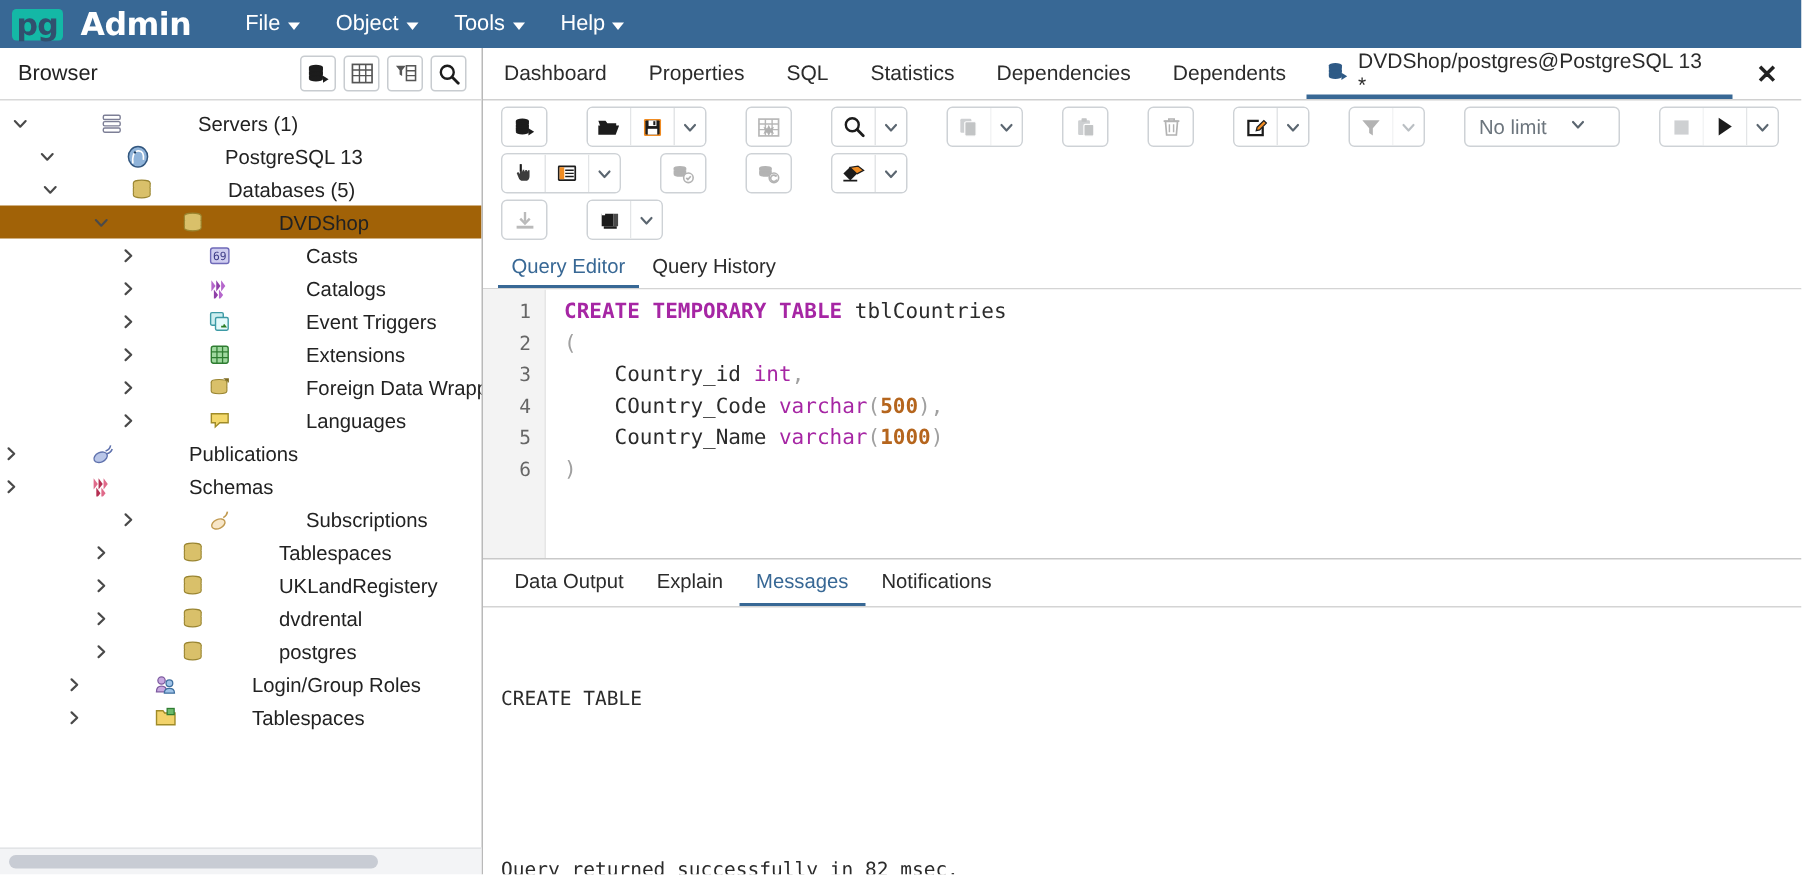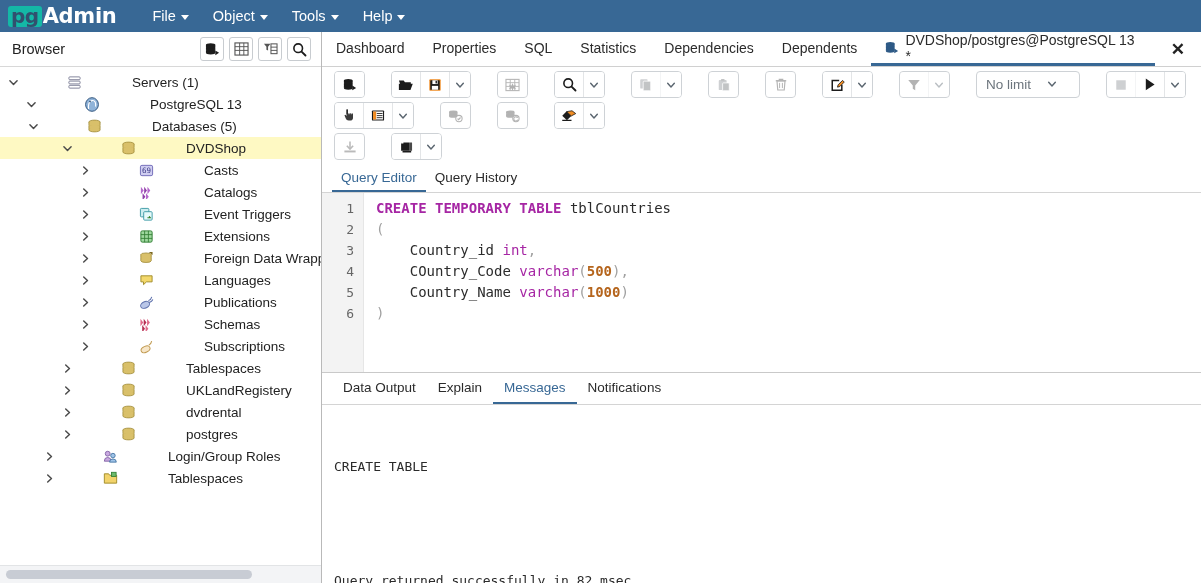--- a/index.html
+++ b/index.html
@@ -35,21 +35,21 @@
     padding: 0 3px;
     border-radius: 3px;
     letter-spacing: -0.5px;
     font-family: "DejaVu Sans", sans-serif;
   }
   .logo-admin {
     color: #ffffff;
     font-weight: bold;
     font-size: 21px;
     line-height: 22px;
-    margin-left: 1px;
+    margin-left: 12px;
     letter-spacing: -0.3px;
     font-family: "DejaVu Sans", sans-serif;
   }
   .menu-item {
     color: #ffffff;
     font-size: 14.5px;
     padding: 5px 10px;
     margin-right: 4px;
     cursor: default;
     display: flex; align-items: center; gap: 5px;
@@ -98,21 +98,21 @@
     font-size: 13.5px;
   }
   .tree-row {
     display: flex; align-items: center;
     height: 22px;
     white-space: nowrap;
     cursor: pointer;
     padding-right: 4px;
     gap: 45px;
   }
-  .tree-row.selected { background: #fef9c3; }
+  .tree-row.selected { background: #a16207; }
   .arrow {
     width: 14px; height: 22px; flex: none;
     display: flex; align-items: center; justify-content: center;
     color: #4a4a4a;
     font-size: 11px;
   }
   .arrow svg { display:block; }
   .tico { width: 18px; height: 16px; flex: none; margin-right: 4px;
           display: flex; align-items: center; justify-content: center; }
   .tlabel { color: #222; }
@@ -505,36 +505,36 @@
               <path d="M3 2 L7.2 6 L3 10" fill="none" stroke="#4a4a4a" stroke-width="1.6" stroke-linecap="round" stroke-linejoin="round"></path>
             </svg>
           </span>
           <span class="tico">
             <svg width="15" height="14" viewBox="0 0 16 15">
               <path d="M2 3 h12 v6.5 h-6 l-3.2 3 v-3 h-2.8 z" fill="#f3d86b" stroke="#a08b28" stroke-width="1"></path>
             </svg>
           </span>
           <span class="tlabel">Languages</span>
         </div>
-        <div class="tree-row" style="padding-left: 78px;">
+        <div class="tree-row" style="">
           <span class="arrow">
             <svg width="9" height="11" viewBox="0 0 10 12">
               <path d="M3 2 L7.2 6 L3 10" fill="none" stroke="#4a4a4a" stroke-width="1.6" stroke-linecap="round" stroke-linejoin="round"></path>
             </svg>
           </span>
           <span class="tico">
             <svg width="15" height="15" viewBox="0 0 16 16">
               <ellipse cx="6.5" cy="10.5" rx="5" ry="3.4" fill="#b9c6e8" stroke="#5f72ad" stroke-width="1" transform="rotate(-25 6.5 10.5)"></ellipse>
               <path d="M10 6 q3 -1 3.6 -4" fill="none" stroke="#5f72ad" stroke-width="1.1"></path>
               <path d="M10.5 8 q3.4 -.6 4.2 -3.4" fill="none" stroke="#5f72ad" stroke-width="1.1"></path>
             </svg>
           </span>
           <span class="tlabel">Publications</span>
         </div>
-        <div class="tree-row" style="padding-left: 78px;">
+        <div class="tree-row" style="">
           <span class="arrow">
             <svg width="9" height="11" viewBox="0 0 10 12">
               <path d="M3 2 L7.2 6 L3 10" fill="none" stroke="#4a4a4a" stroke-width="1.6" stroke-linecap="round" stroke-linejoin="round"></path>
             </svg>
           </span>
           <span class="tico">
             <svg width="15" height="14" viewBox="0 0 16 15">
               <path d="M1.5 2 l3 4 -3 4 z" fill="#e06a8a"></path>
               <path d="M5 2 l3 4 -3 4 z" fill="#b52f52"></path>
               <path d="M8.6 2 l3 4 -3 4 z" fill="#e06a8a"></path>

